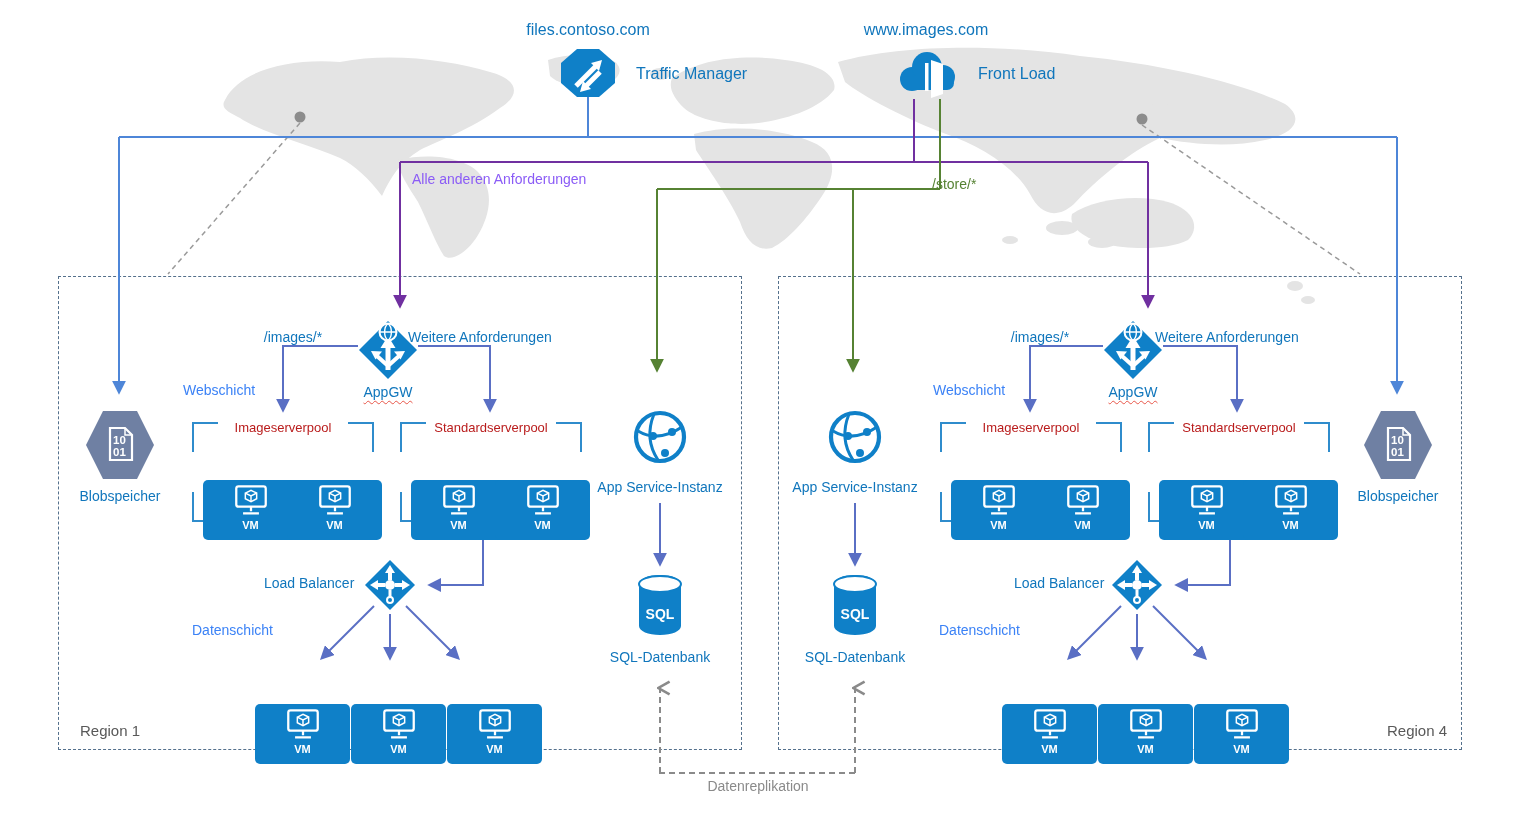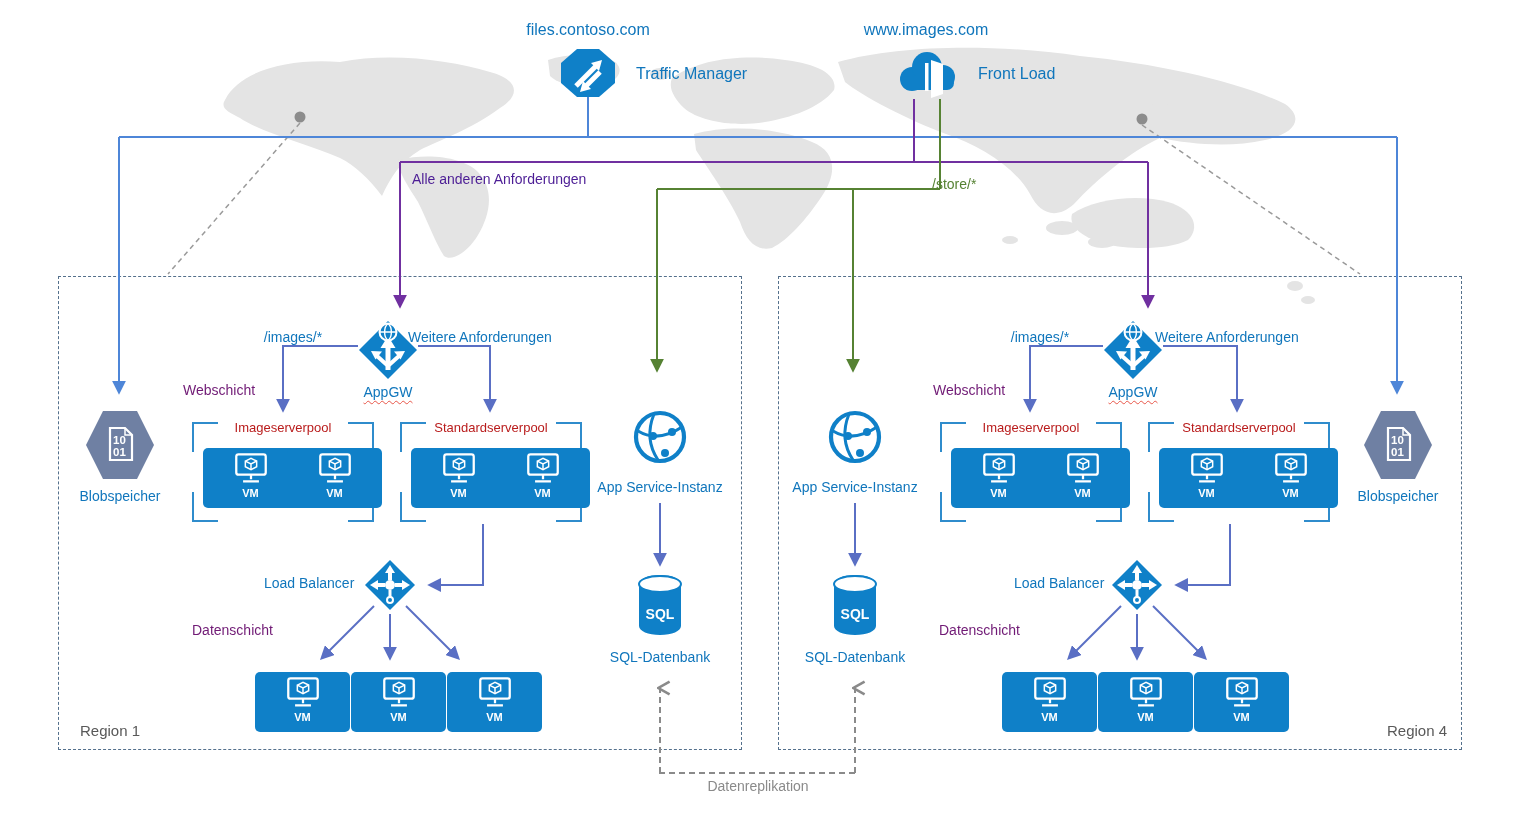--- a/index.html
+++ b/index.html
@@ -3,38 +3,38 @@
 <meta charset="utf-8">
 <style>
   html,body{margin:0;padding:0;background:#fff;font-family:"Liberation Sans",sans-serif;}
   #canvas{position:relative;width:1514px;height:813px;background:#fff;overflow:hidden;}
   .abs{position:absolute;}
   svg{display:block;}
   
   .lbl{position:absolute;font-size:14px;color:#1076bc;white-space:nowrap;line-height:1.2;}
   .lbl.c{transform:translateX(-50%);}
   .lbl.big{font-size:16px;}
-  .cyan{color:#701a75;text-align:center;}
-  .purple-t{color:#4c1d95;}
+  .cyan{color:#3b82f6;text-align:center;}
+  .purple-t{color:#8b5cf6;}
   .green-t{color:#568233;}
   .gray-t{color:#595959;font-size:15px;}
   .repl-t{color:#8a8a8a;}
   .squiggle{text-decoration:underline;text-decoration-style:wavy;text-decoration-color:#e8564a;text-decoration-thickness:1px;text-underline-offset:3px;}
   
   .region{position:absolute;border:1.5px dashed #54708c;}
   
   .pool{position:absolute;width:182px;height:100px;}
   .pool i{position:absolute;width:24px;height:28px;border:0 solid #2f8ccc;}
   .pool .ctl{left:0;top:0;border-left-width:2px;border-top-width:2px;}
   .pool .ctr{right:0;top:0;border-right-width:2px;border-top-width:2px;}
   .pool .cbl{left:0;bottom:0;border-left-width:2px;border-bottom-width:2px;}
   .pool .cbr{right:0;bottom:0;border-right-width:2px;border-bottom-width:2px;}
   .pool-label{position:absolute;left:0;right:0;top:-2px;text-align:center;font-size:13px;color:#b91c1c;}
   
-  .vm{position:absolute;width:95px;height:60px;background:#0f80c8;border-radius:5px;display:flex;flex-direction:column;align-items:center;}
+  .vm{position:absolute;width:95px;height:60px;background:#0f80c8;border-radius:5px;display:flex;flex-direction:column;align-items:center;margin-top:32px;}
   .vm svg{width:42px;height:34px;margin-top:4px;}
   .vm .frame{fill:none;stroke:#fff;stroke-width:2;}
   .vm .cube{fill:none;stroke:#fff;stroke-width:1.3;}
   .vm .stand{fill:none;stroke:#fff;stroke-width:2;}
   .vmtxt{font-size:11px;font-weight:bold;color:#fff;line-height:1;margin-top:2px;}
   .icontext{fill:#fff;font-weight:bold;font-family:"Liberation Sans",sans-serif;}
 </style>
 </head>
 <body>
 

